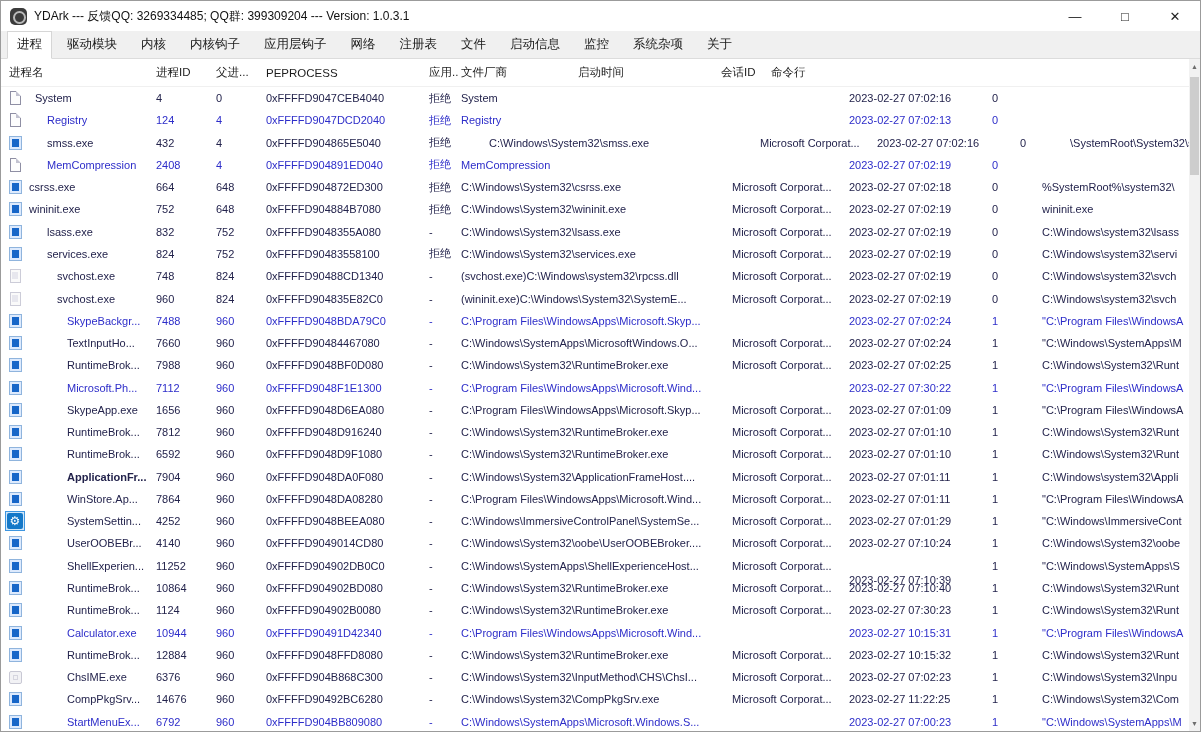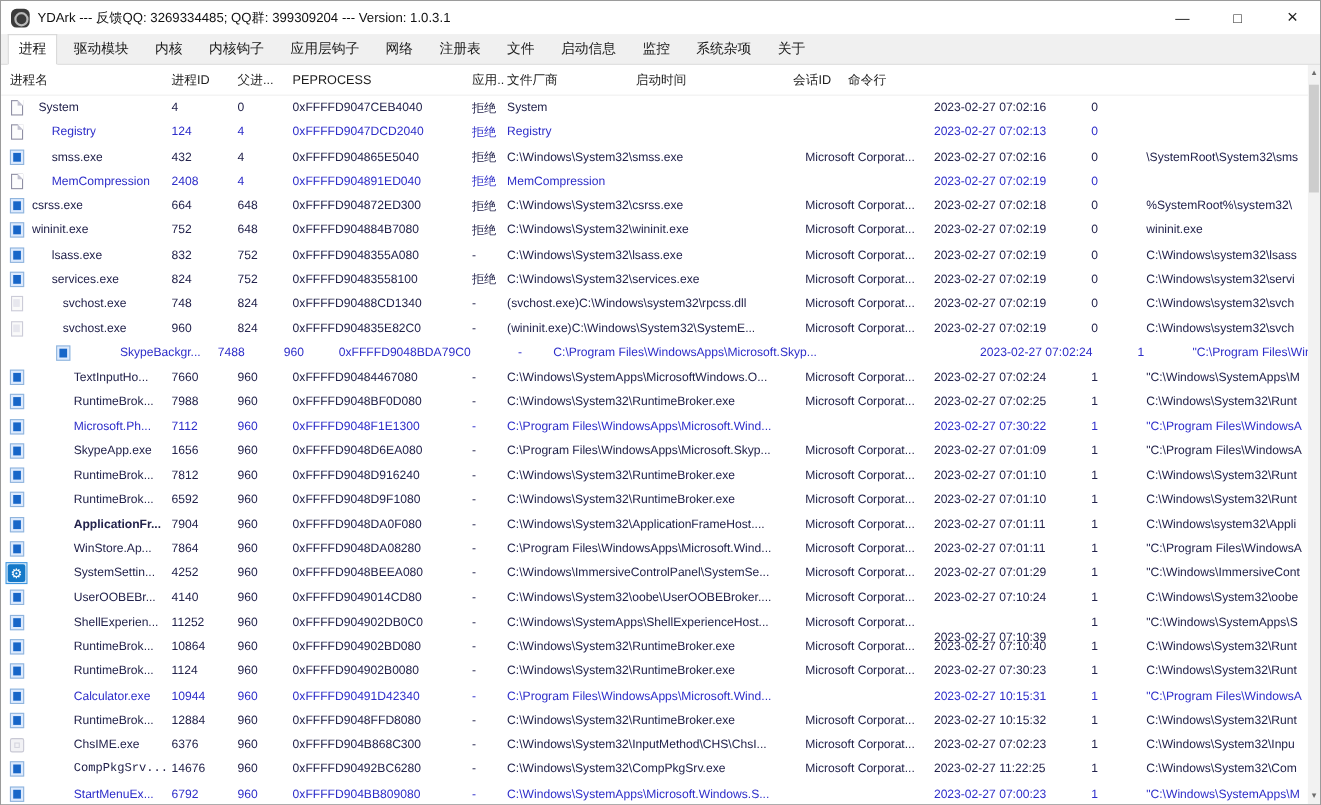--- a/index.html
+++ b/index.html
@@ -133,21 +133,21 @@
           <div class="cell name" style="width: 152px;">
             <span class="iconwrap">
               <span class="ic ic-app"></span>
             </span>
             <span class="pname" style="padding-left: 46px;">smss.exe</span>
           </div>
           <div class="cell" style="width: 60px;">432</div>
           <div class="cell" style="width: 50px;">4</div>
           <div class="cell" style="width: 163px;">0xFFFFD904865E5040</div>
           <div class="cell" style="width: 32px;">拒绝</div>
-          <div class="cell" style="width: 271px;">C:\Windows\System32\smss.exe</div>
+          <div class="cell" style="width: 271px; margin-left: 28px;">C:\Windows\System32\smss.exe</div>
           <div class="cell" style="width: 117px;">Microsoft Corporat...</div>
           <div class="cell" style="width: 143px;">2023-02-27 07:02:16</div>
           <div class="cell" style="width: 50px;">0</div>
           <div class="cell" style="width: 152px;">\SystemRoot\System32\sms</div>
         </div>
         <div class="row blue">
           <div class="cell name" style="width: 152px;">
             <span class="iconwrap">
               <span class="ic ic-doc"></span>
             </span>
@@ -259,21 +259,21 @@
           <div class="cell" style="width: 50px;">824</div>
           <div class="cell" style="width: 163px;">0xFFFFD904835E82C0</div>
           <div class="cell" style="width: 32px;">-</div>
           <div class="cell" style="width: 271px;">(wininit.exe)C:\Windows\System32\SystemE...</div>
           <div class="cell" style="width: 117px;">Microsoft Corporat...</div>
           <div class="cell" style="width: 143px;">2023-02-27 07:02:19</div>
           <div class="cell" style="width: 50px;">0</div>
           <div class="cell" style="width: 152px;">C:\Windows\system32\svch</div>
         </div>
         <div class="row blue">
-          <div class="cell name" style="width: 152px; margin-left: 42px;">
+          <div class="cell name" style="width: 152px;">
             <span class="iconwrap">
               <span class="ic ic-app"></span>
             </span>
             <span class="pname" style="padding-left: 66px;">SkypeBackgr...</span>
           </div>
           <div class="cell" style="width: 60px;">7488</div>
           <div class="cell" style="width: 50px;">960</div>
           <div class="cell" style="width: 163px;">0xFFFFD9048BDA79C0</div>
           <div class="cell" style="width: 32px;">-</div>
           <div class="cell" style="width: 271px;">C:\Program Files\WindowsApps\Microsoft.Skyp...</div>
@@ -548,21 +548,21 @@
           <div class="cell" style="width: 50px;">960</div>
           <div class="cell" style="width: 163px;">0xFFFFD904B868C300</div>
           <div class="cell" style="width: 32px;">-</div>
           <div class="cell" style="width: 271px;">C:\Windows\System32\InputMethod\CHS\ChsI...</div>
           <div class="cell" style="width: 117px;">Microsoft Corporat...</div>
           <div class="cell" style="width: 143px;">2023-02-27 07:02:23</div>
           <div class="cell" style="width: 50px;">1</div>
           <div class="cell" style="width: 152px;">C:\Windows\System32\Inpu</div>
         </div>
         <div class="row">
-          <div class="cell name" style="width: 152px; font-family: Liberation Mono, monospace;">
+          <div class="cell name" style="width: 152px;">
             <span class="iconwrap">
               <span class="ic ic-app"></span>
             </span>
             <span class="pname" style="padding-left: 66px;">CompPkgSrv...</span>
           </div>
           <div class="cell" style="width: 60px;">14676</div>
           <div class="cell" style="width: 50px;">960</div>
           <div class="cell" style="width: 163px;">0xFFFFD90492BC6280</div>
           <div class="cell" style="width: 32px;">-</div>
           <div class="cell" style="width: 271px;">C:\Windows\System32\CompPkgSrv.exe</div>

